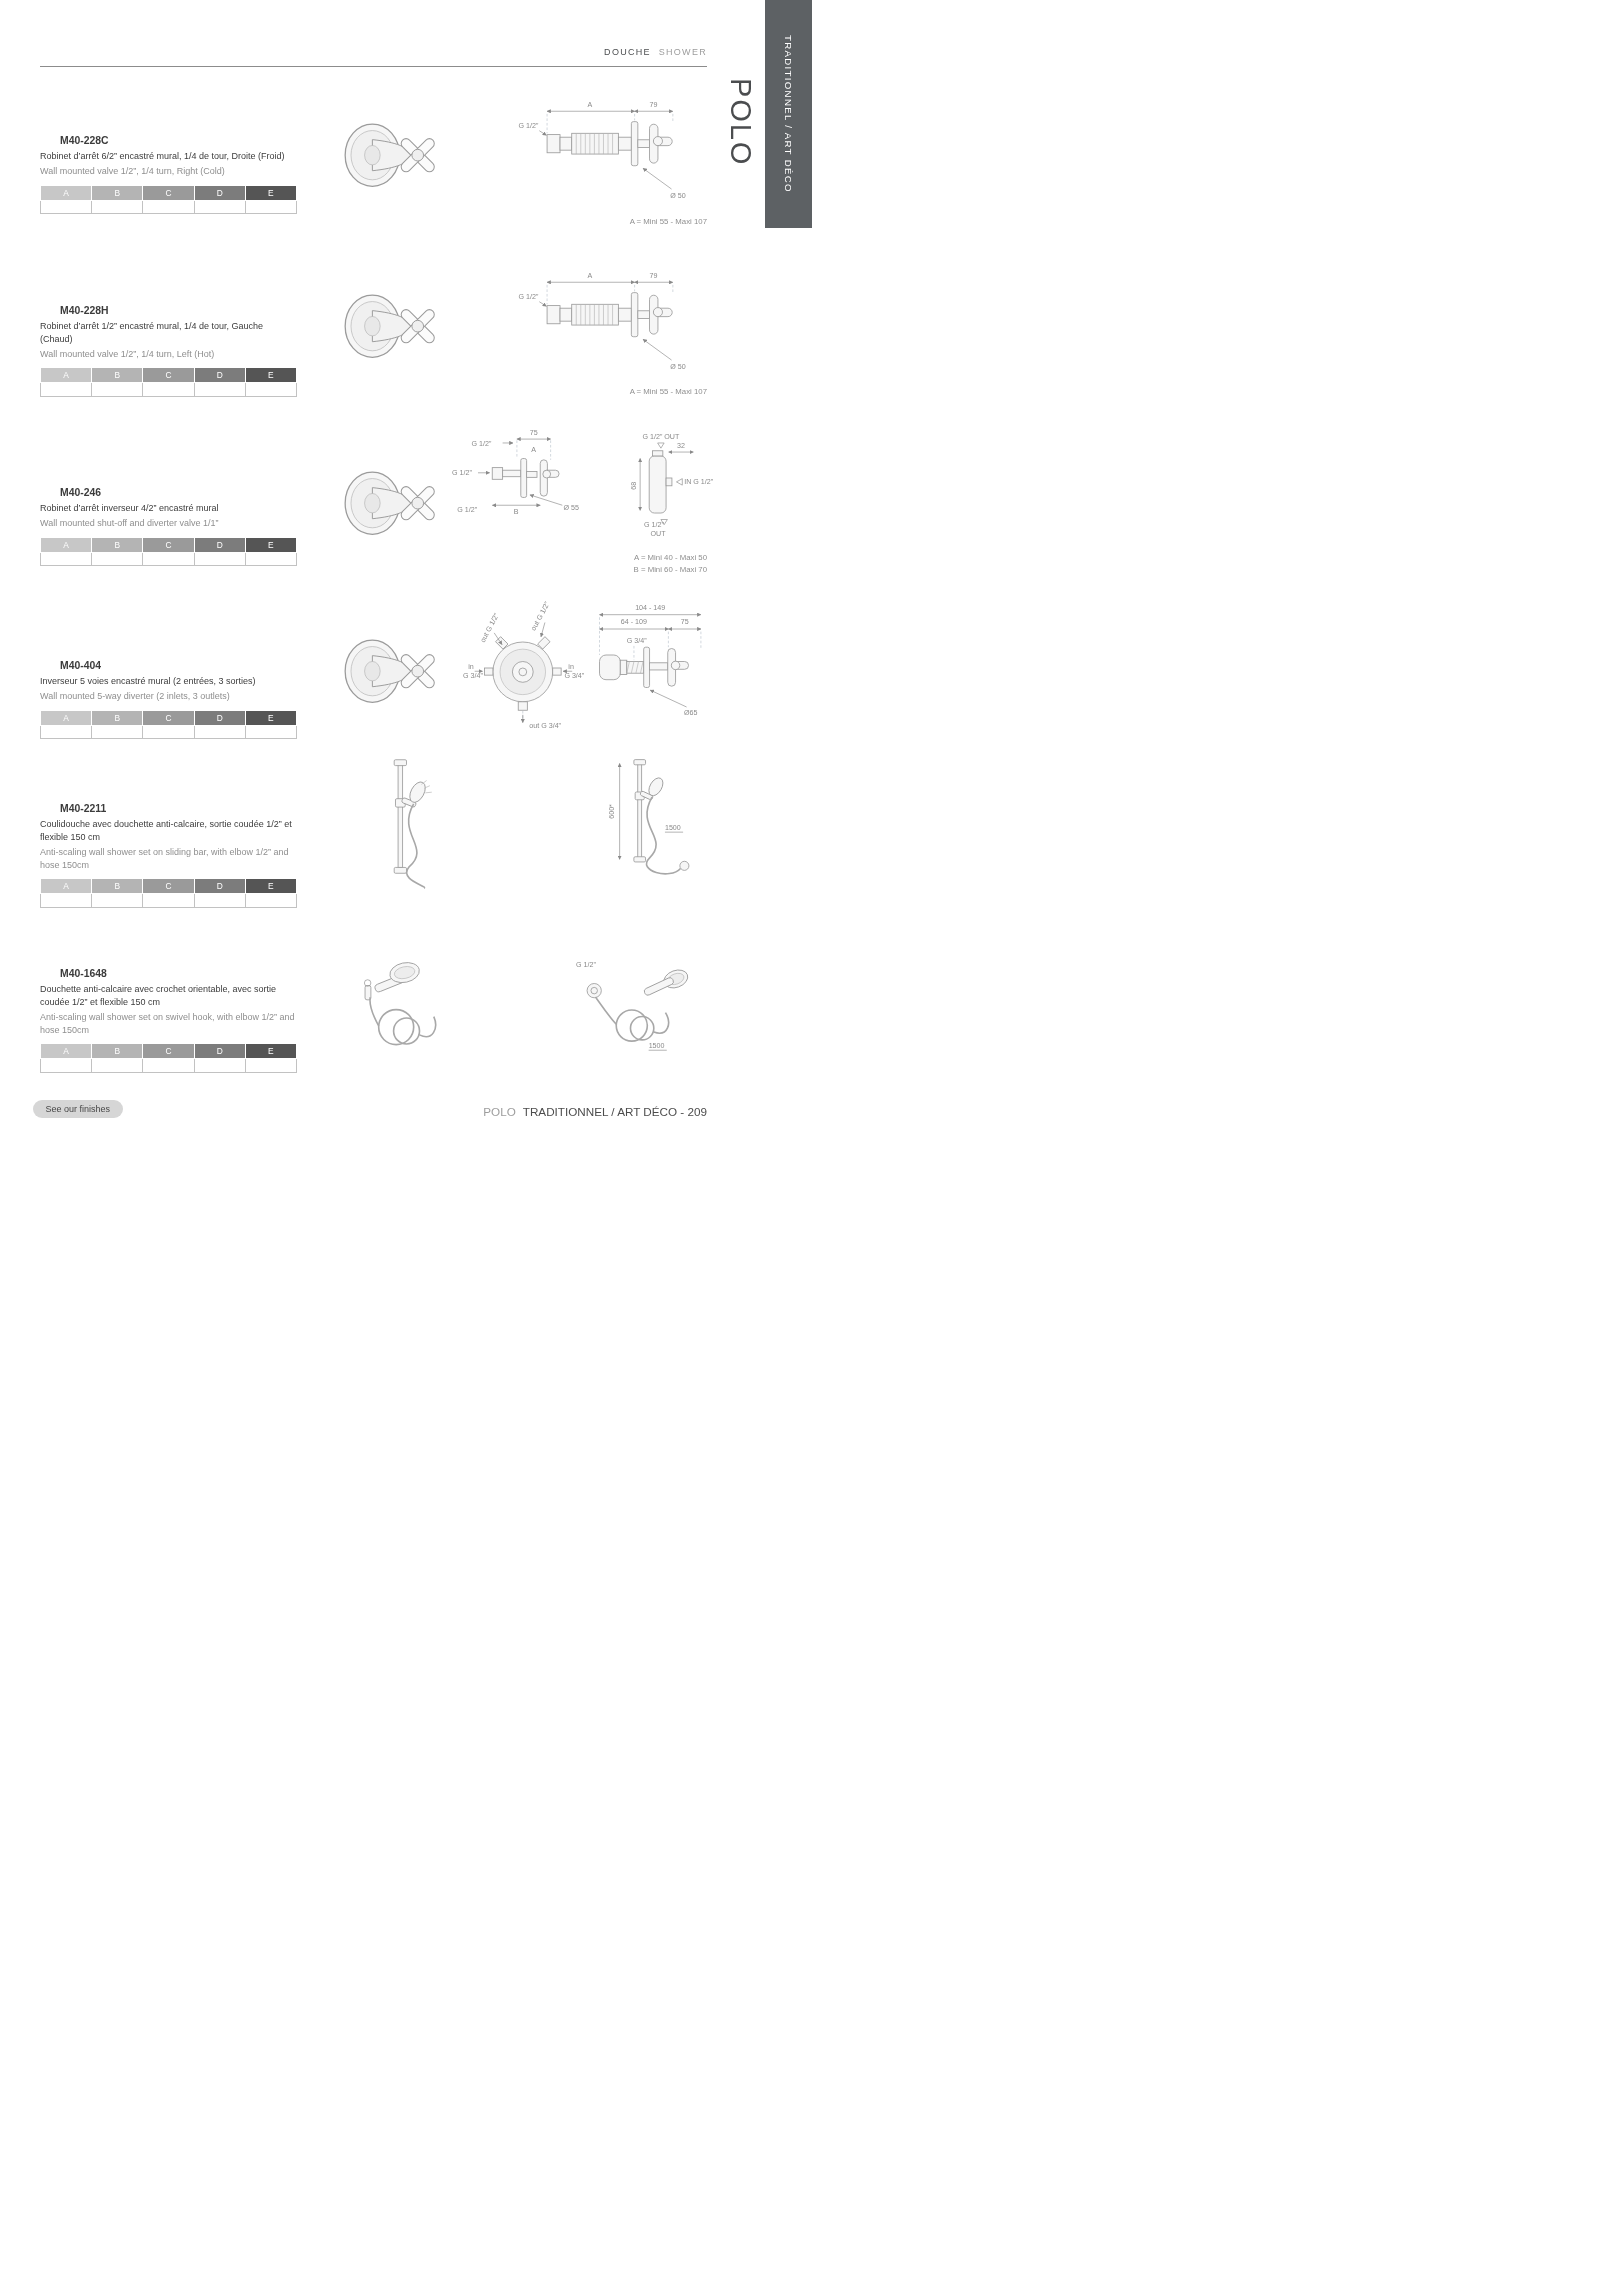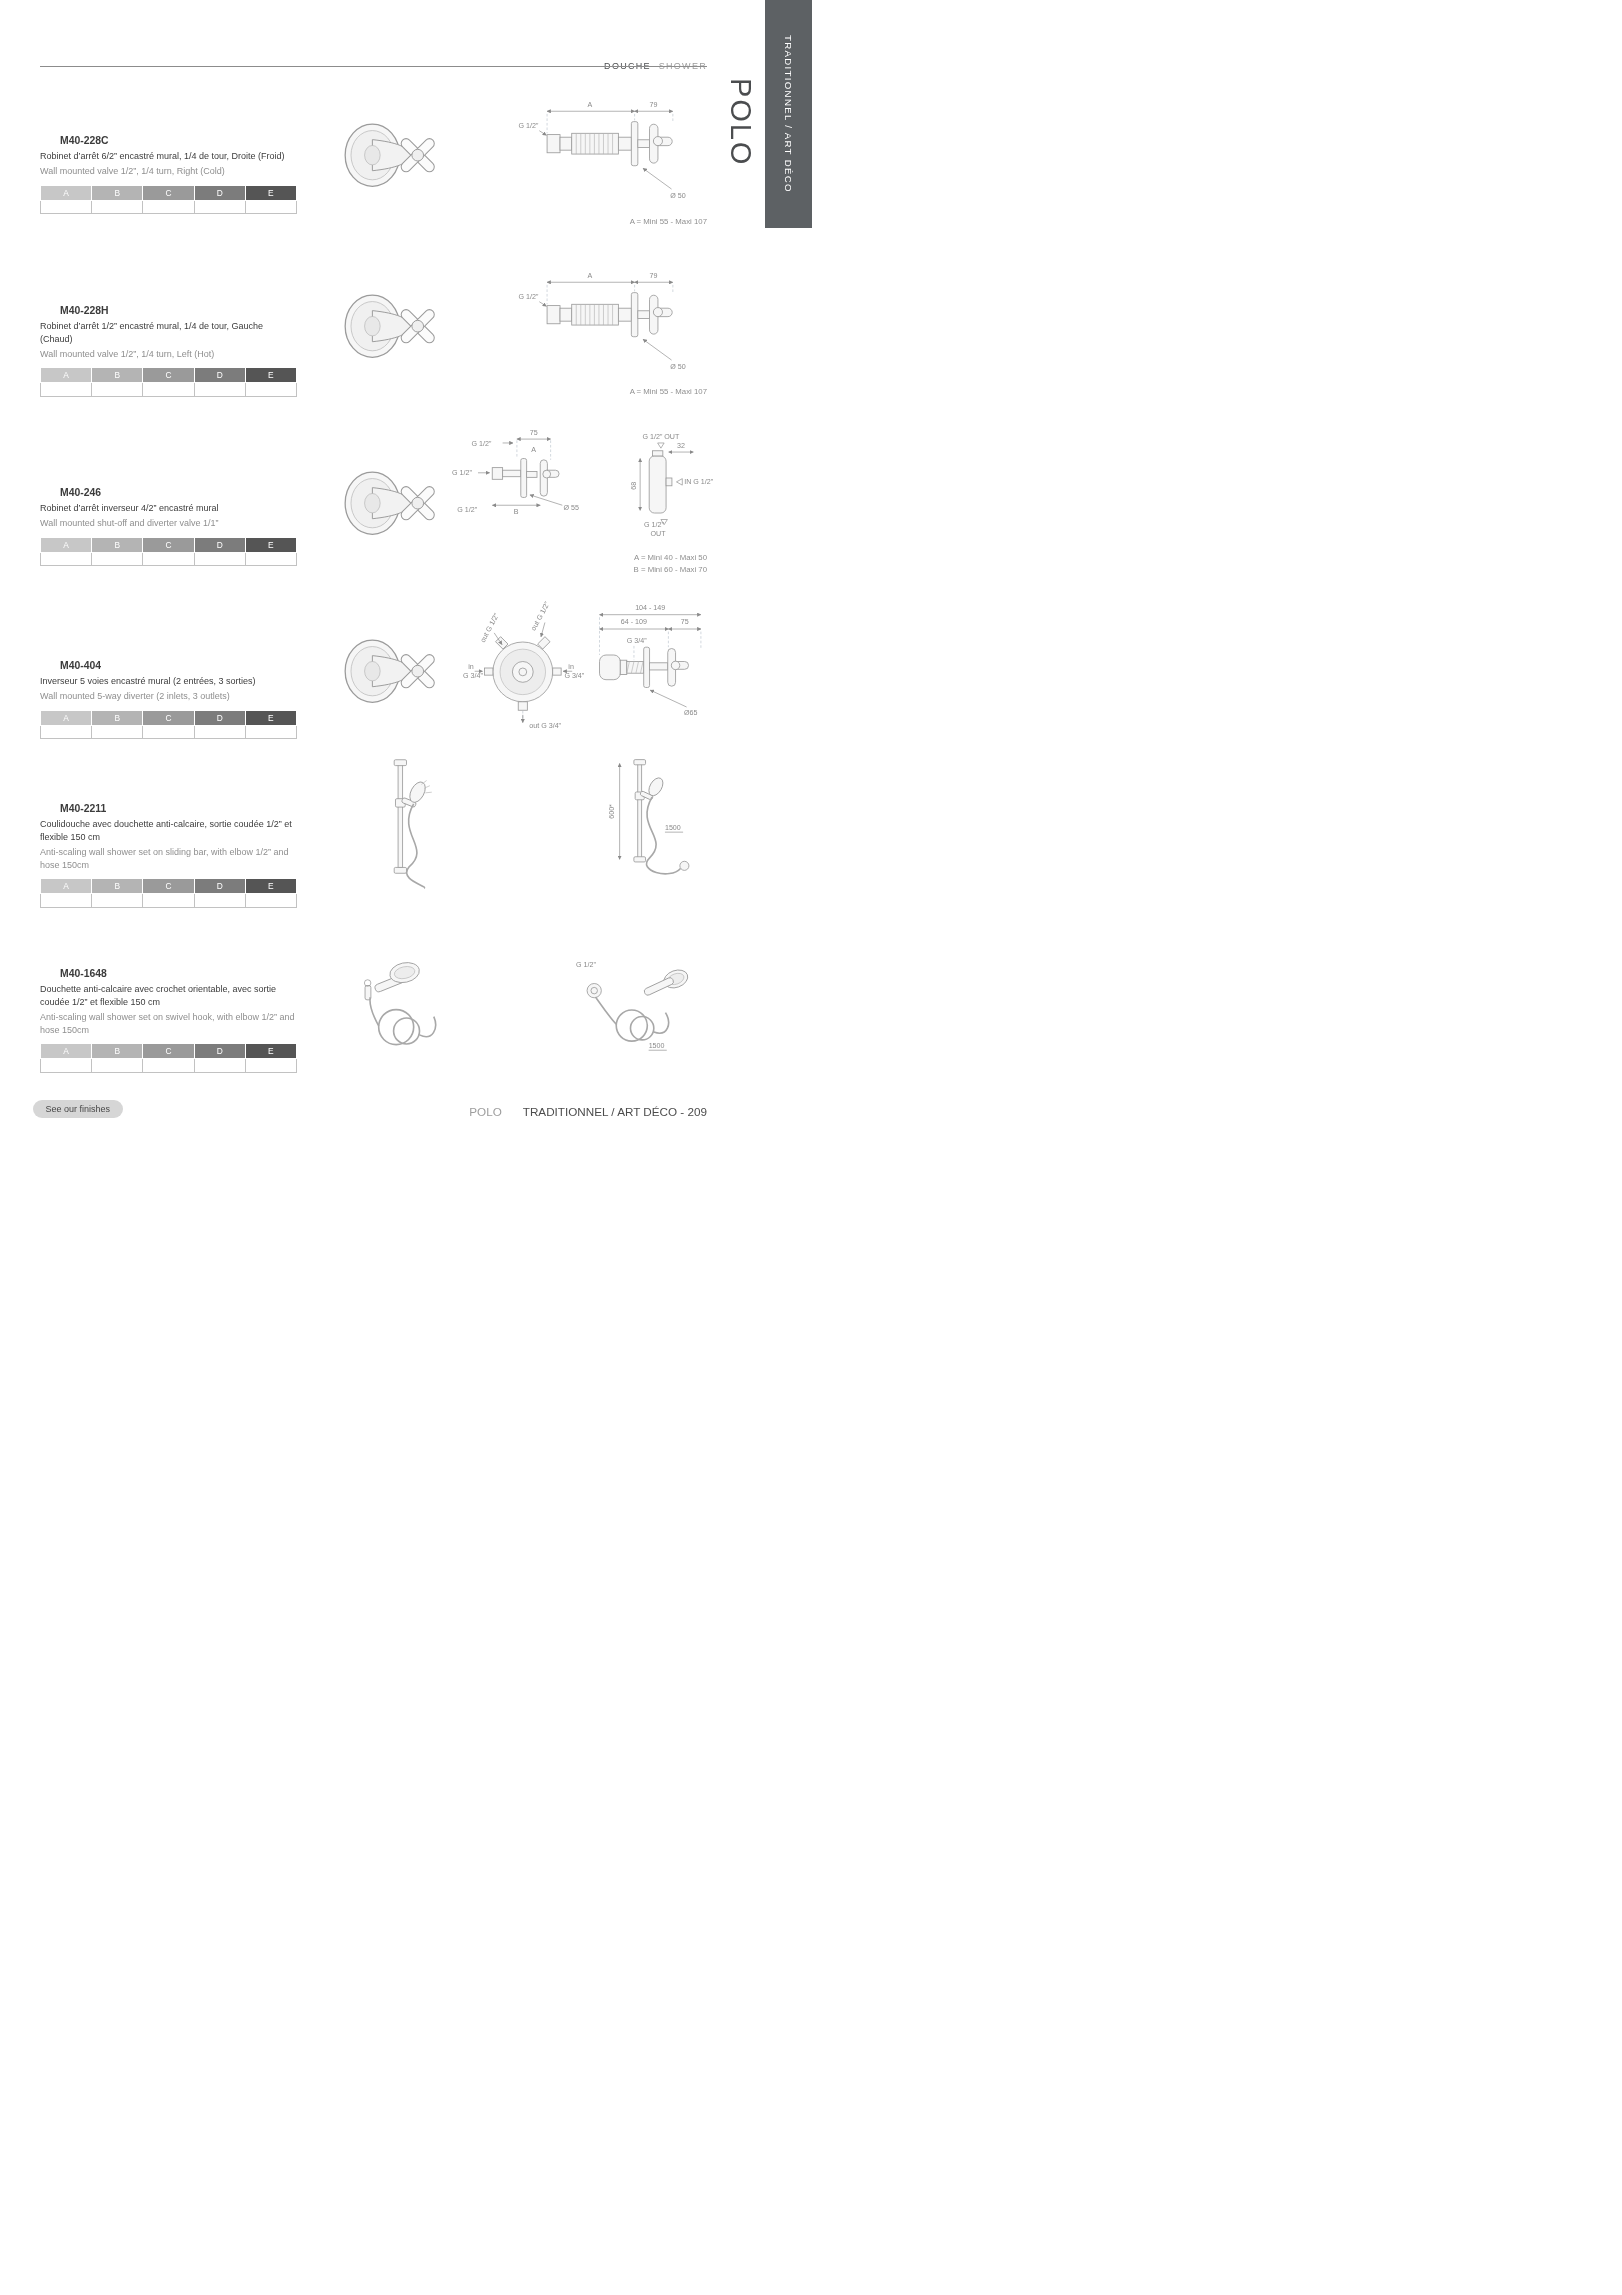--- a/index.html
+++ b/index.html
@@ -1,21 +1,21 @@
 <!DOCTYPE html>
 <html style="font-size:10.4px"><head>
 <meta charset="utf-8">
 <style>
   * { margin:0; padding:0; box-sizing:border-box; }
   html,body { background:#fff; }
   body { font-family:"Liberation Sans", sans-serif; }
   .page { position:relative; width:812px; height:1148px; background:#fff; overflow:hidden; }
 
   
-  .title { position:absolute; top:48px; right:105px; font-size:23.4px; letter-spacing:1.3px; white-space:nowrap;text-align:center; }
+  .title { position:absolute; top:34px; right:105px; font-size:23.4px; letter-spacing:1.3px; white-space:nowrap;text-align:center; }
   .title .fr { color:#4d4f51; }
   .title .en { color:#9d9d9d; margin-left:7.8px; }
   .rule { position:absolute; top:66px; left:40px; width:667px; border-top:1px solid #8c8c8c; }
 
   
   .tab { position:absolute; top:0; right:0; width:47px; height:228px; background:#5d6164;
          display:flex; align-items:center; justify-content:center; }
   .tab span { writing-mode:vertical-rl; color:#fff; font-size:9.7px; letter-spacing:1.3px; white-space:nowrap; }
   .brand-vert { position:absolute; top:78px; right:55px; writing-mode:vertical-rl;
                 font-size:29px; letter-spacing:1.9px; color:#4b4d4f; }
@@ -40,21 +40,21 @@
   .thin { stroke:#b5b5b5; stroke-width:1; fill:none; }
   .hose { stroke:#a8a8a8; stroke-width:2.5; fill:none; }
   .tri  { fill:none; stroke:#8a8a8a; stroke-width:1; }
   .t { fill:#8a8a8a; font-size:11px; font-family:"Liberation Sans", sans-serif; }
 
   
   .pill { position:absolute; left:32.5px; top:1100px; background:#d6d6d6; border:none; border-radius:10.4px;
           padding:3.9px 13px; font-size:9px; color:#474747; font-family:"Liberation Sans", sans-serif; cursor:pointer; }
   .footer-right { position:absolute; top:1105px; right:105px; font-size:11.7px; white-space:nowrap; }
   .footer-right .brand { color:#9d9d9d; }
-  .footer-right .coll { color:#4c4c4c; margin-left:21px; }
+  .footer-right .coll { color:#4c4c4c; margin-left:7px; }
 </style>
 </head>
 <body>
 
 <div class="page">
 
   <svg width="0" height="0" style="position:absolute" aria-hidden="true">
     <defs>
       <marker id="arr" viewBox="0 0 10 10" refX="9" refY="5" markerWidth="6.5" markerHeight="6.5" orient="auto-start-reverse">
         <path d="M0 0L10 5L0 10z" fill="#8a8a8a"></path>

